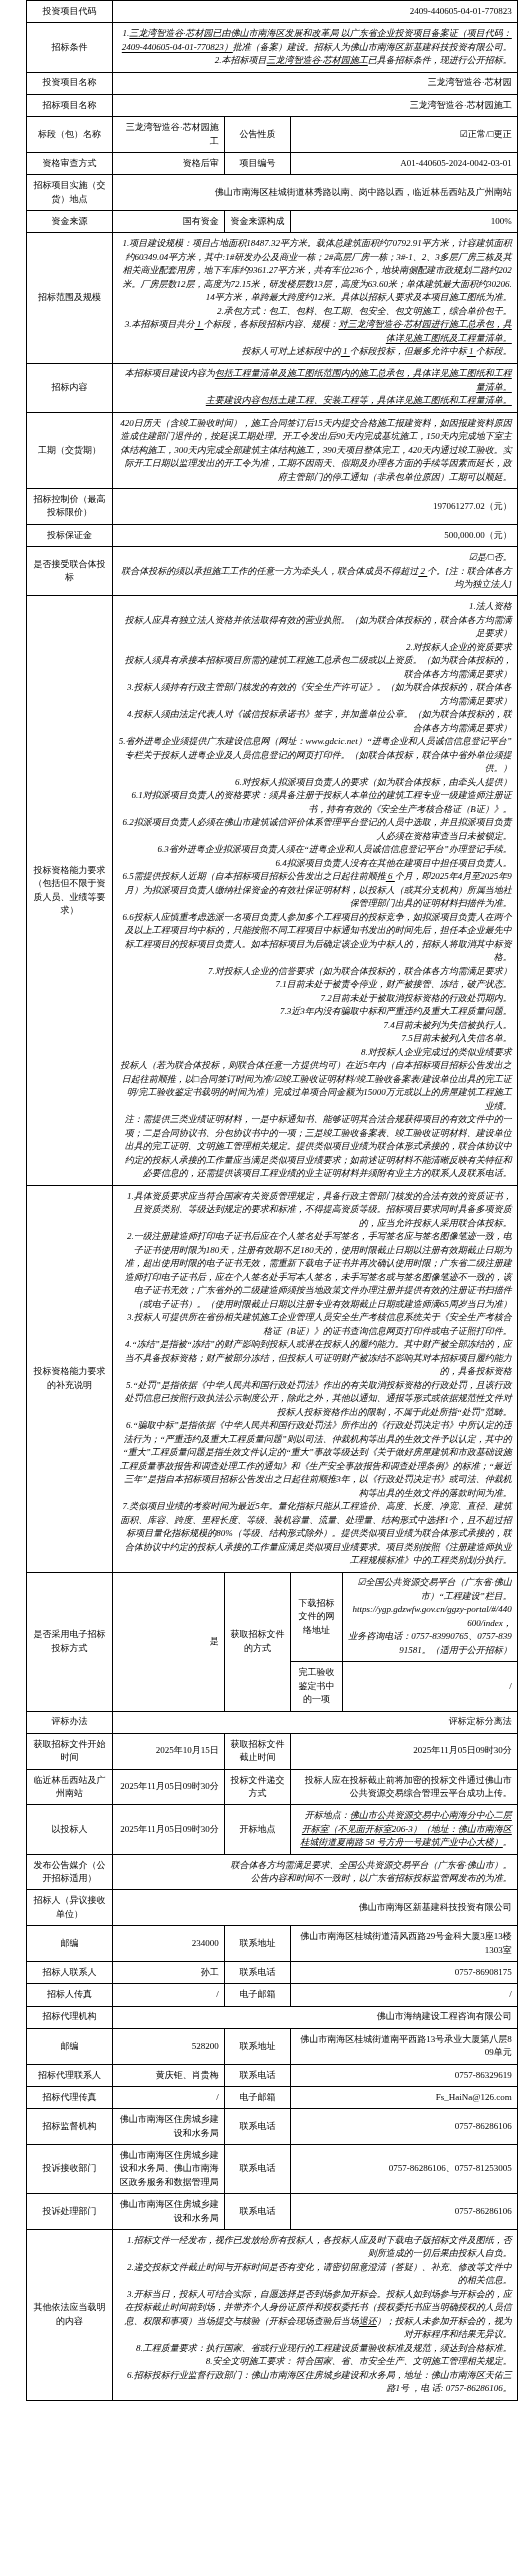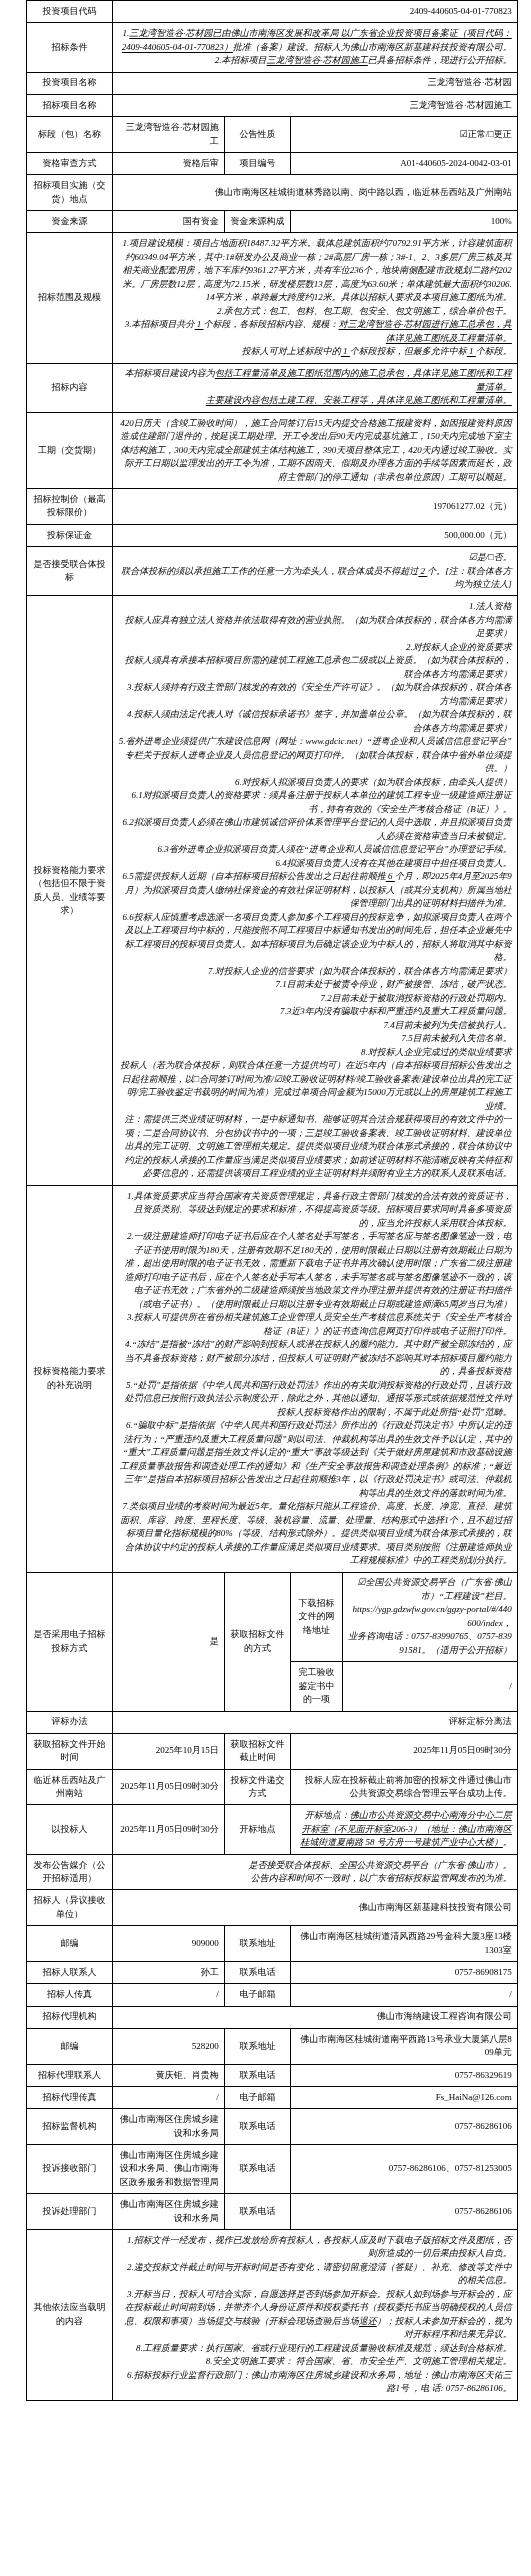--- a/index.html
+++ b/index.html
@@ -230,33 +230,33 @@
       <td class="c">2025年11月05日09时30分</td>
       <td class="lbl">开标地点</td>
       <td colspan="2" class="l">
             <div class="para"><span>开标地点：</span><span class="u">佛山市公共资源交易中心南海分中心二层开标室（不见面开标室206-3）（地址：佛山市南海区桂城街道夏南路 58 号方舟一号建筑产业中心大楼）</span><span>。</span></div>
           </td>
     </tr>
 
     <tr>
       <td class="lbl">发布公告媒介（公开招标适用）</td>
       <td colspan="4" class="l">
-            <div class="para"><span>是否接受联合体投标、全国公共资源交易平台（广东省·佛山市）。</span></div>
+            <div class="para"><span>联合体各方均需满足要求、全国公共资源交易平台（广东省·佛山市）。</span></div>
             <div class="para"><span>公告内容和时间不一致时，以广东省招标投标监管网发布的为准。</span></div>
           </td>
     </tr>
 
     <tr>
       <td class="lbl">招标人（异议接收单位）</td>
       <td colspan="4" class="c">佛山市南海区新基建科技投资有限公司</td>
     </tr>
 
     <tr>
       <td class="lbl">邮编</td>
-      <td class="c">909000</td>
+      <td class="c">234000</td>
       <td class="lbl">联系地址</td>
       <td colspan="2" class="c">佛山市南海区桂城街道清风西路29号金科大厦3座13楼1303室</td>
     </tr>
 
     <tr>
       <td class="lbl">招标人联系人</td>
       <td class="c">孙工</td>
       <td class="lbl">联系电话</td>
       <td colspan="2" class="c">0757-86908175</td>
     </tr>

